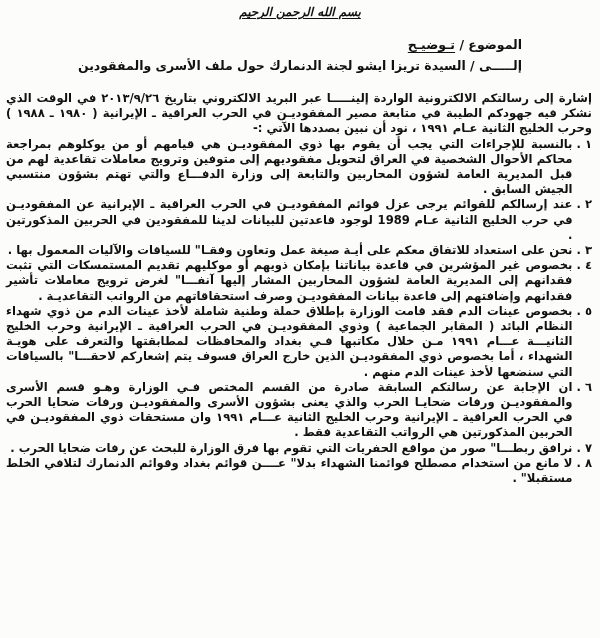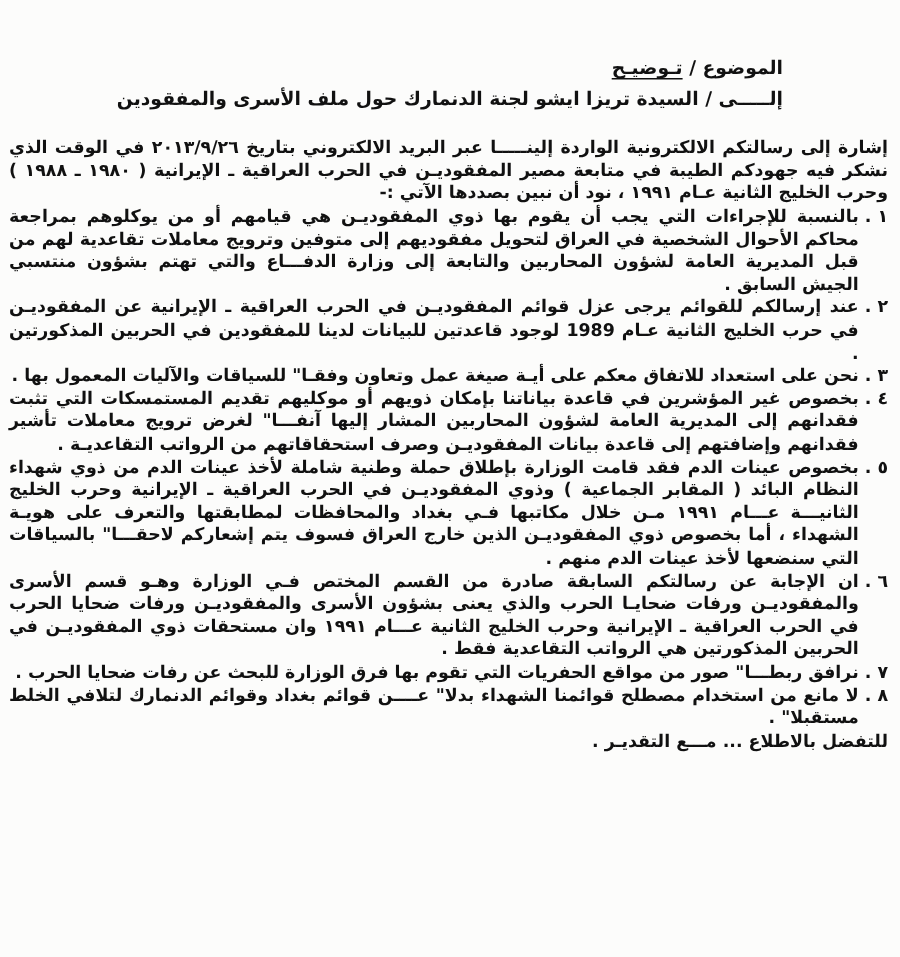--- a/index.html
+++ b/index.html
@@ -85,20 +85,23 @@
     .closing {
       margin-top: 1px;
       white-space: nowrap;
     }
   </style>
 </head>
 <body>
 
 <div class="page">
 
+  <div class="basmala">
+    <span>بسم الله الرحمن الرحيم</span>
+  </div>
 
   <div class="header-block">
     <div class="row">
       <span>الموضوع /</span>
       <span class="subject-value">تـوضيـح</span>
     </div>
     <div class="row">
       <span>إلـــــى /</span>
       <span>السيدة تريزا ايشو لجنة الدنمارك حول ملف الأسرى والمفقودين</span>
     </div>
@@ -134,16 +137,15 @@
     </div>
     <div class="item">
       <span class="num">٧ .</span>
       <span class="txt">نرافق ربطـــا" صور من مواقع الحفريات التي تقوم بها فرق الوزارة للبحث عن رفات ضحايا الحرب .</span>
     </div>
     <div class="item">
       <span class="num">٨ .</span>
       <span class="txt">لا مانع من استخدام مصطلح قوائمنا الشهداء بدلا" عــــن قوائم بغداد وقوائم الدنمارك لتلافي الخلط مستقبلا" .</span>
     </div>
 
-    <div class="closing">للتفضل بالاطلاع ... مـــع التقديـر .</div>
   </div>
 
 </div>
 
 </body></html>

